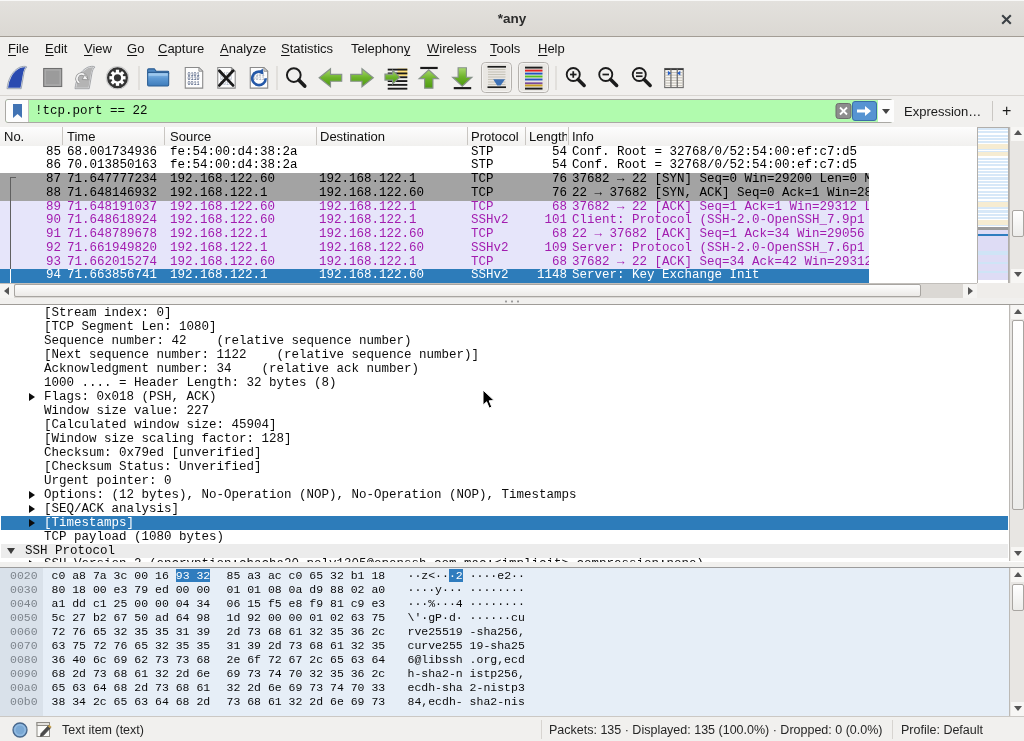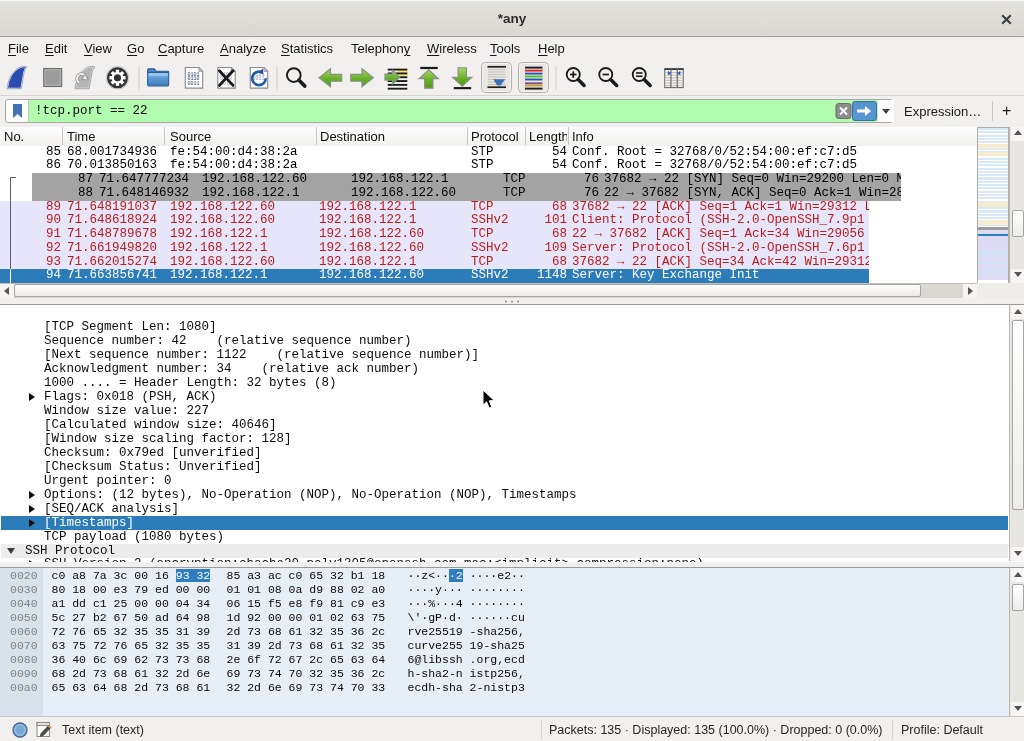--- a/index.html
+++ b/index.html
@@ -39,22 +39,22 @@
   #plrows { top:145.5px; left:0; width:1024px; height:137.5px; background:#fff; }
   .prow { position:absolute; left:0; width:869px; height:13.75px; font-size:12.5px; line-height:13.75px; white-space:pre; overflow:hidden; }
   .prow .no { position:absolute; top:0; left:0; width:61px; text-align:right; }
   .prow .tm { position:absolute; top:0; left:67px; }
   .prow .src { position:absolute; top:0; left:170px; }
   .prow .dst { position:absolute; top:0; left:319px; }
   .prow .pro { position:absolute; top:0; left:471px; }
   .prow .len { position:absolute; top:0; left:500px; width:67px; text-align:right; }
   .prow .inf { position:absolute; top:0; left:572px; width:405px; overflow:hidden; }
   .r-white { background:#ffffff; color:#000; }
-  .r-gray { background:#a3a3a3; color:#000;margin-left:32px; }
-  .r-lav { background:#e6e5fa; color:#b91c1c;text-decoration:underline; }
+  .r-gray { background:#a3a3a3; color:#000; }
+  .r-lav { background:#e6e5fa; color:#a21caf;text-decoration:underline; }
   .r-sel { background:#2d7cba; color:#fff; }
 
   
   #minimap { top:127px; left:977px; width:31.5px; height:156px; border:1px solid #b1aeaa; background:#d9e9f8; }
   .stepper { position:absolute; background:#f5f4f2; }
 
   
   #split1 { top:297.5px; left:0; width:1024px; height:6.5px; background:#f1f0ee; }
 
   
@@ -427,28 +427,29 @@
         <div style="position:absolute;left:3.5px;top:4px;width:0;height:0;border-left:4px solid transparent;border-right:4px solid transparent;border-bottom:5px solid #555"></div>
       </div>
     <div style="position:absolute;left:2px;top:16px;width:12.5px;height:27px;background:linear-gradient(#ffffff,#ececea);border:1px solid #a8a5a1;border-radius:2px"></div>
     <div class="stepper" style="position:absolute;left:1px;top:134px;width:14.5px;height:14px;background:#f7f6f4">
         <div style="position:absolute;left:3.5px;top:4px;width:0;height:0;border-left:4px solid transparent;border-right:4px solid transparent;border-top:5px solid #555"></div>
       </div>
   </div>
   <div class="abs" style="left:504px;top:299.5px;width:16px;height:3px;background:radial-gradient(circle at 2px 1.5px,#9a9a9a 1px,transparent 1.2px),radial-gradient(circle at 8px 1.5px,#9a9a9a 1px,transparent 1.2px),radial-gradient(circle at 14px 1.5px,#9a9a9a 1px,transparent 1.2px)"></div>
 
   <div class="abs mono" id="details">
+    <div class="drow " style="top:1px"><span style="position:absolute;top:0;left:43px">[Stream index: 0]</span></div>
     <div class="drow " style="top:15px"><span style="position:absolute;top:0;left:43px">[TCP Segment Len: 1080]</span></div>
     <div class="drow " style="top:29px"><span style="position:absolute;top:0;left:43px">Sequence number: 42    (relative sequence number)</span></div>
     <div class="drow " style="top:43px"><span style="position:absolute;top:0;left:43px">[Next sequence number: 1122    (relative sequence number)]</span></div>
     <div class="drow " style="top:57px"><span style="position:absolute;top:0;left:43px">Acknowledgment number: 34    (relative ack number)</span></div>
     <div class="drow " style="top:71px"><span style="position:absolute;top:0;left:43px">1000 .... = Header Length: 32 bytes (8)</span></div>
     <div class="drow " style="top:85px"><span class="exp" style="left:28px;border-left-color:#0c0c0c"></span><span style="position:absolute;top:0;left:43px">Flags: 0x018 (PSH, ACK)</span></div>
     <div class="drow " style="top:99px"><span style="position:absolute;top:0;left:43px">Window size value: 227</span></div>
-    <div class="drow " style="top:113px"><span style="position:absolute;top:0;left:43px">[Calculated window size: 40646]</span></div>
+    <div class="drow " style="top:113px"><span style="position:absolute;top:0;left:43px">[Calculated window size: 45904]</span></div>
     <div class="drow " style="top:127px"><span style="position:absolute;top:0;left:43px">[Window size scaling factor: 128]</span></div>
     <div class="drow " style="top:141px"><span style="position:absolute;top:0;left:43px">Checksum: 0x79ed [unverified]</span></div>
     <div class="drow " style="top:155px"><span style="position:absolute;top:0;left:43px">[Checksum Status: Unverified]</span></div>
     <div class="drow " style="top:169px"><span style="position:absolute;top:0;left:43px">Urgent pointer: 0</span></div>
     <div class="drow " style="top:183px"><span class="exp" style="left:28px;border-left-color:#0c0c0c"></span><span style="position:absolute;top:0;left:43px">Options: (12 bytes), No-Operation (NOP), No-Operation (NOP), Timestamps</span></div>
     <div class="drow " style="top:197px"><span class="exp" style="left:28px;border-left-color:#0c0c0c"></span><span style="position:absolute;top:0;left:43px">[SEQ/ACK analysis]</span></div>
     <div class="drow sel" style="top:211px"><span class="exp" style="left:28px;border-left-color:#0c0c0c"></span><span style="position:absolute;top:0;left:43px">[Timestamps]</span></div>
     <div class="drow " style="top:225px"><span style="position:absolute;top:0;left:43px">TCP payload (1080 bytes)</span></div>
     <div class="drow ssh" style="top:239px"><span class="expd" style="left:6px"></span><span style="position:absolute;top:0;left:24px">SSH Protocol</span></div>
     <div class="drow " style="top:251.5px"><span class="exp" style="left:28px;border-left-color:#0c0c0c"></span><span style="position:absolute;top:0;left:43px">SSH Version 2 (encryption:chacha20-poly1305@openssh.com mac:&lt;implicit&gt; compression:none)</span></div>
@@ -462,20 +463,21 @@
     <div id="hexoffcol"></div>
     <div class="hrow" style="top:1.2px"><span class="hoff">0020</span><span class="hg1">c0 a8 7a 3c 00 16 <span class="hl">93 32</span></span><span class="hg2">85 a3 ac c0 65 32 b1 18</span><span class="hascii">··z&lt;··<span class="hl">·2</span> ····e2··</span></div>
     <div class="hrow" style="top:15.2px"><span class="hoff">0030</span><span class="hg1">80 18 00 e3 79 ed 00 00</span><span class="hg2">01 01 08 0a d9 88 02 a0</span><span class="hascii">····y··· ········</span></div>
     <div class="hrow" style="top:29.2px"><span class="hoff">0040</span><span class="hg1">a1 dd c1 25 00 00 04 34</span><span class="hg2">06 15 f5 e8 f9 81 c9 e3</span><span class="hascii">···%···4 ········</span></div>
     <div class="hrow" style="top:43.2px"><span class="hoff">0050</span><span class="hg1">5c 27 b2 67 50 ad 64 98</span><span class="hg2">1d 92 00 00 01 02 63 75</span><span class="hascii">\'·gP·d· ······cu</span></div>
     <div class="hrow" style="top:57.2px"><span class="hoff">0060</span><span class="hg1">72 76 65 32 35 35 31 39</span><span class="hg2">2d 73 68 61 32 35 36 2c</span><span class="hascii">rve25519 -sha256,</span></div>
     <div class="hrow" style="top:71.2px"><span class="hoff">0070</span><span class="hg1">63 75 72 76 65 32 35 35</span><span class="hg2">31 39 2d 73 68 61 32 35</span><span class="hascii">curve255 19-sha25</span></div>
     <div class="hrow" style="top:85.2px"><span class="hoff">0080</span><span class="hg1">36 40 6c 69 62 73 73 68</span><span class="hg2">2e 6f 72 67 2c 65 63 64</span><span class="hascii">6@libssh .org,ecd</span></div>
     <div class="hrow" style="top:99.2px"><span class="hoff">0090</span><span class="hg1">68 2d 73 68 61 32 2d 6e</span><span class="hg2">69 73 74 70 32 35 36 2c</span><span class="hascii">h-sha2-n istp256,</span></div>
     <div class="hrow" style="top:113.2px"><span class="hoff">00a0</span><span class="hg1">65 63 64 68 2d 73 68 61</span><span class="hg2">32 2d 6e 69 73 74 70 33</span><span class="hascii">ecdh-sha 2-nistp3</span></div>
+    <div class="hrow" style="top:127.2px"><span class="hoff">00b0</span><span class="hg1">38 34 2c 65 63 64 68 2d</span><span class="hg2">73 68 61 32 2d 6e 69 73</span><span class="hascii">84,ecdh- sha2-nis</span></div>
   </div>
 
   <div class="abs" id="statusbar">
     <svg style="position:absolute;left:12px;top:5px" width="16" height="16">
       <circle cx="8" cy="8" r="7" fill="#7aa8d4" stroke="#48678c" stroke-width="1.3"></circle>
       <circle cx="8" cy="8" r="5.2" fill="none" stroke="#9cc3e8" stroke-width="1.5" opacity="0.7"></circle>
     </svg>
     <svg style="position:absolute;left:36px;top:4px" width="17" height="17">
       <rect x="1" y="1.5" width="12.5" height="14" fill="#fbfbf9" stroke="#8e8b86" stroke-width="1"></rect>
       <rect x="1" y="1.5" width="12.5" height="3" fill="#e4e2de" stroke="#8e8b86" stroke-width="1"></rect>

